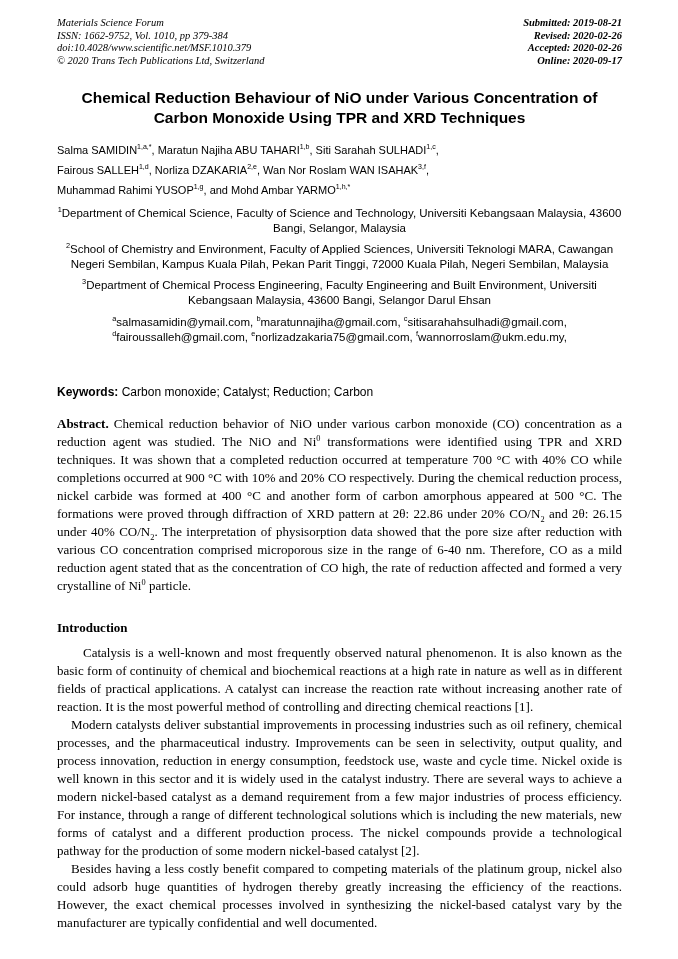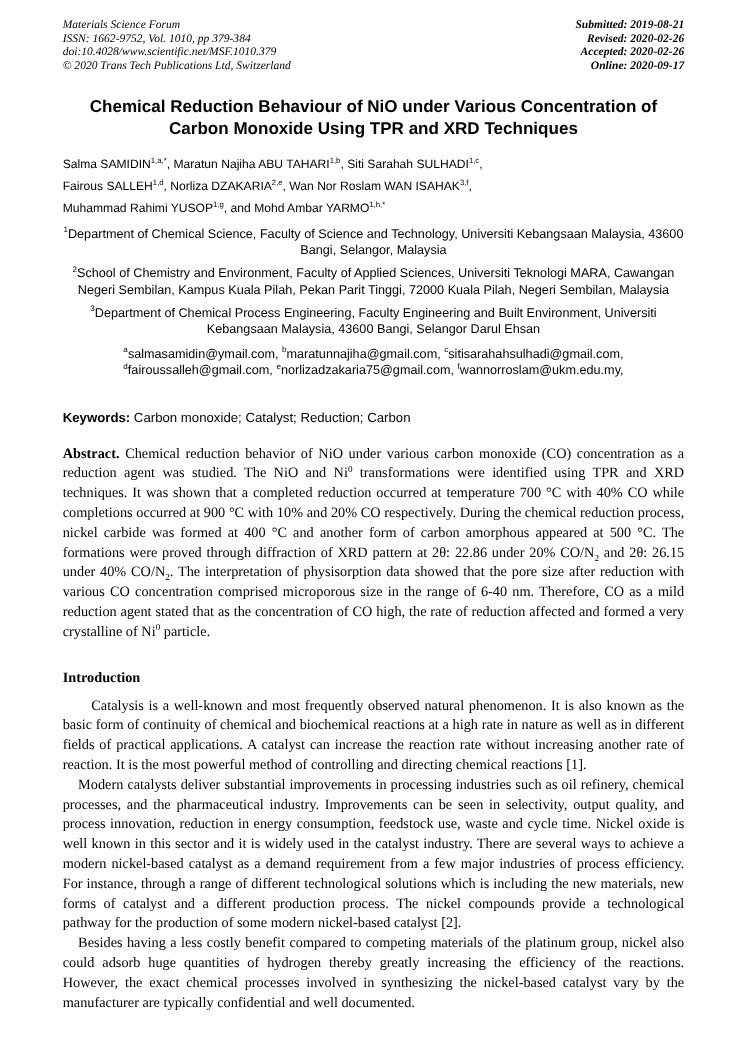--- a/index.html
+++ b/index.html
@@ -46,21 +46,21 @@
     font-size: 11.5px;
     line-height: 15px;
     text-align: center;
   }
   .affil { margin-top: 6px; }
   .emails { margin-top: 7px; }
   sup { font-size: 64%; line-height: 0; vertical-align: super; }
   sub { font-size: 64%; line-height: 0; vertical-align: sub; }
   
   .keywords {
-    margin-top: 28px;
+    margin-top: 40px;
     font-family: "Liberation Sans", sans-serif;
     font-size: 12px;
     line-height: 15px;
   }
   .keywords b { font-weight: bold; }
   
   .abstract {
     margin: 15px 0 0 0;
     font-family: "Liberation Serif", serif;
     font-size: 13px;

